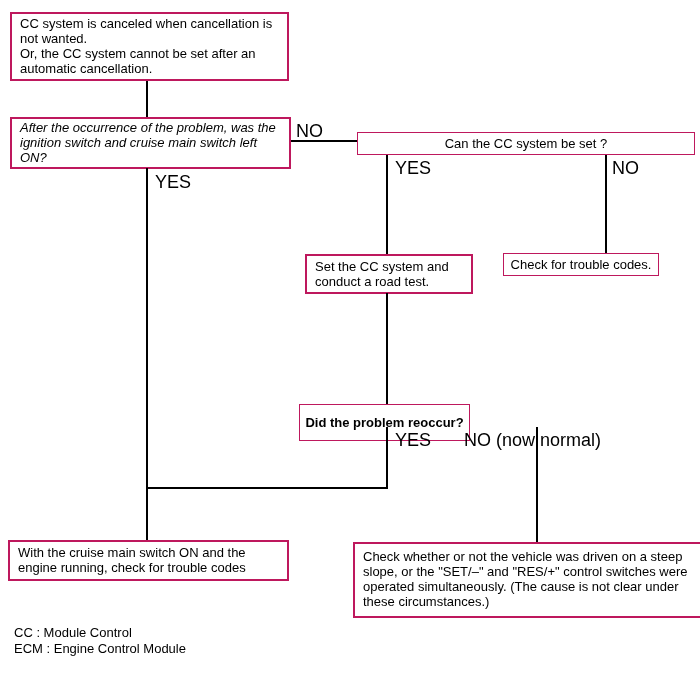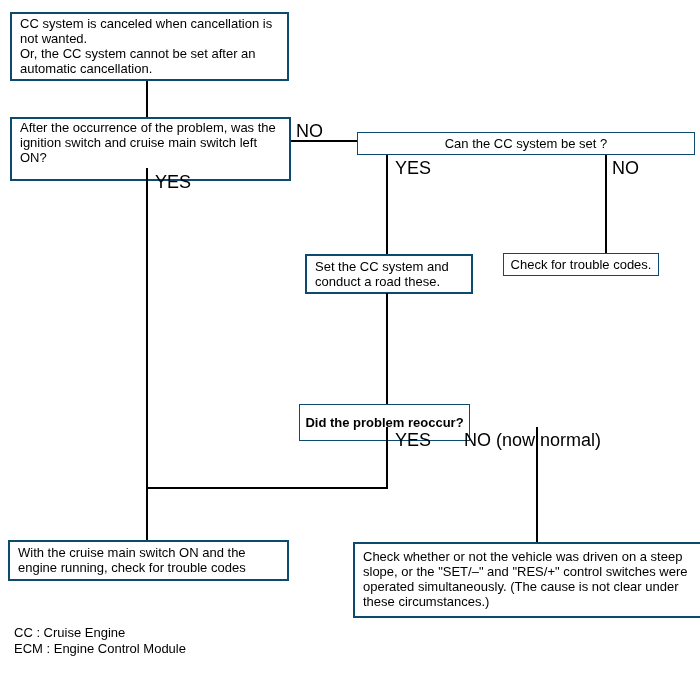--- a/index.html
+++ b/index.html
@@ -12,21 +12,21 @@
     width: 700px;
     height: 673px;
     background: #ffffff;
     font-family: "Liberation Sans", sans-serif;
     color: #000000;
     overflow: hidden;
   }
   .fbox {
     position: absolute;
     box-sizing: border-box;
-    border: 2px solid #0c4a6e;
+    border: 2px solid #be185d;
     background: #ffffff;
     font-size: 13px;
     line-height: 15px;
     white-space: pre-line;
     padding: 2px 8px;
   }
   .fbox.thin {
     border-width: 1.5px;
   }
   .fbox.center {
@@ -58,28 +58,28 @@
 </head>
 <body>
 
 <div id="canvas">
 
   <div class="fbox" style="left:10px; top:12px; width:279px; height:69px;">CC system is canceled when cancellation is
 not wanted.
 Or, the CC system cannot be set after an
 automatic cancellation.</div>
 
-  <div class="fbox" style="left:10px; top:117px; width:281px; height:64px; padding-top:1px;">After the occurrence of the problem, was the
+  <div class="fbox" style="left:10px; top:117px; width:281px; height:52px; padding-top:1px;font-style:italic;">After the occurrence of the problem, was the
 ignition switch and cruise main switch left
 ON?</div>
 
   <div class="fbox thin center" style="left:357px; top:132px; width:338px; height:23px;">Can the CC system be set ?</div>
 
   <div class="fbox" style="left:305px; top:254px; width:168px; height:40px; padding-top:3px;">Set the CC system and
-conduct a road these.</div>
+conduct a road test.</div>
 
   <div class="fbox thin center" style="left:503px; top:253px; width:156px; height:23px;">Check for trouble codes.</div>
 
   <div class="fbox thin center" style="left:299px; top:404px; width:171px; height:37px;font-weight:bold;">Did the problem reoccur?</div>
 
   <div class="fbox" style="left:8px; top:540px; width:281px; height:41px; padding-top:3px;">With the cruise main switch ON and the
 engine running, check for trouble codes</div>
 
   <div class="fbox" style="left:344px; top:542px; width:349px; height:76px; padding-top:5px;margin-left:9px;">Check whether or not the vehicle was driven on a steep
 slope, or the "SET/–" and "RES/+" control switches were
@@ -110,17 +110,17 @@
 
   <div class="line" style="left:386px; top:293px; width:2px; height:111px;"></div>
 
   <div class="line" style="left:386px; top:427px; width:2px; height:62px;"></div>
 
   <div class="line" style="left:146px; top:487px; width:242px; height:2px;"></div>
 
   <div class="line" style="left:536px; top:427px; width:2px; height:115px;"></div>
 
   <div class="legend">
-    <div>CC : Cruise Engine</div>
+    <div>CC : Module Control</div>
     <div>ECM : Engine Control Module</div>
   </div>
 
 </div>
 
 </body></html>

